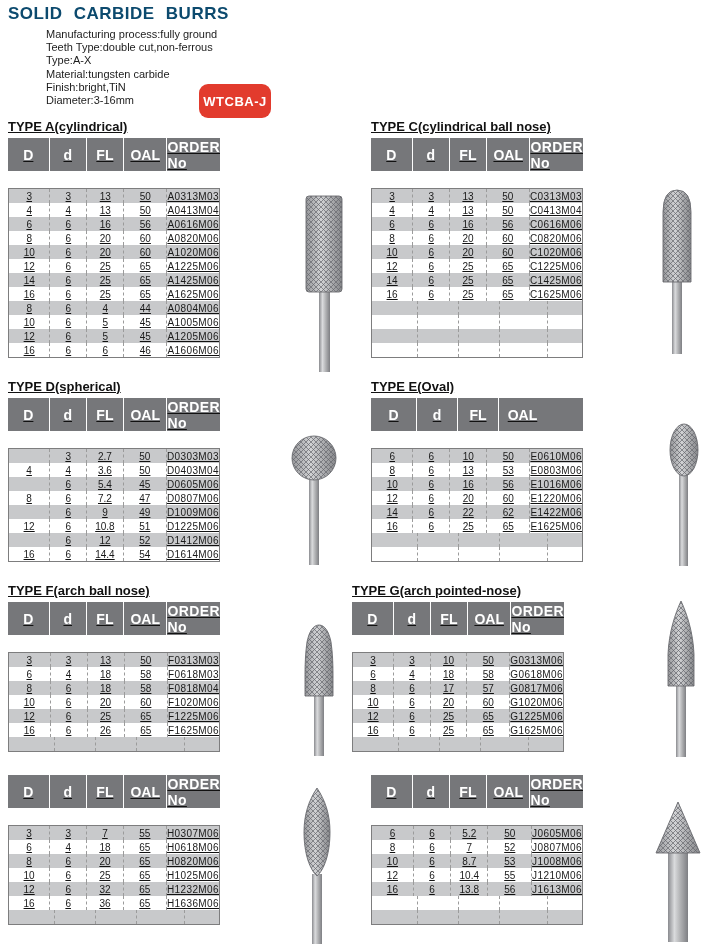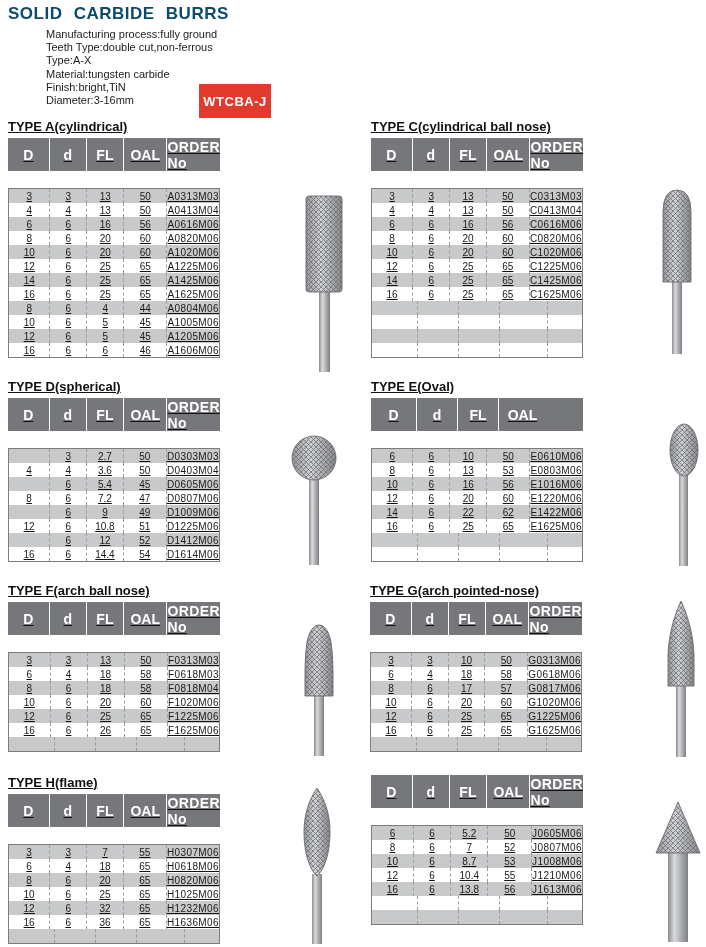--- a/index.html
+++ b/index.html
@@ -8,26 +8,26 @@
     --border:#7d7d7e;
     --dash:#9b9b9b;
   }
   *{box-sizing:border-box;margin:0;padding:0}
   body{background:#fff;font-family:"Liberation Sans",sans-serif;}
   .page{position:relative;width:706px;height:947px;background:#ffffff;overflow:hidden;color:#111;}
 
   .page-title{position:absolute;left:8px;top:4px;font-size:17px;font-weight:bold;letter-spacing:.5px;word-spacing:6px;color:#0c4a6e;}
   .specs{position:absolute;left:10px;top:28px;font-size:11px;line-height:13.2px;color:#1c1c1c;margin-left:36px;}
   .badge{position:absolute;left:199px;top:84px;width:72px;height:34px;background:#e23b2d;color:#fff;
-         font-weight:bold;font-size:13px;display:flex;align-items:center;justify-content:center;letter-spacing:.5px;}
+         font-weight:bold;font-size:13px;display:flex;align-items:center;justify-content:center;letter-spacing:.5px;border-radius:9px;}
 
   .sec{position:absolute;width:212px;text-decoration:underline;}
   .sec-a{left:8px;top:119px}   .sec-c{left:371px;top:119px}
   .sec-d{left:8px;top:379px}   .sec-e{left:371px;top:379px}
-  .sec-f{left:8px;top:583px}   .sec-g{left:370px;top:583px}
+  .sec-f{left:8px;top:583px}   .sec-g{left:352px;top:583px}
   .sec-h{left:8px;top:775px}   .sec-j{left:371px;top:775px}
 
   .sec-title{font-size:13px;font-weight:bold;height:15px;margin-bottom:4px;color:#111;}
   .thead{display:flex;height:33px;background:var(--hdr);}
   .hcell{display:flex;align-items:center;justify-content:center;color:#fff;font-weight:bold;font-size:14px;
          border-left:1px solid #fdfdfd;}
   .hcell.c0{border-left:none}
   .tbody{margin-top:17px;border:1px solid var(--border);background:#fff;}
   .trow{display:flex;height:14px;}
   .trow.alt{background:var(--rowalt);}
@@ -532,21 +532,20 @@
           <div class="tcell c0"></div>
           <div class="tcell c1"></div>
           <div class="tcell c2"></div>
           <div class="tcell c3"></div>
           <div class="tcell c4"></div>
         </div>
       </div>
   </div>
 
   <div class="sec sec-h">
-    <div class="sec-title">TYPE H(flame)</div>
     <div class="thead">
         <div class="hcell c0">D</div>
         <div class="hcell c1">d</div>
         <div class="hcell c2">FL</div>
         <div class="hcell c3">OAL</div>
         <div class="hcell c4">ORDER No</div>
       </div>
     <div class="tbody">
         <div class="trow alt">
           <div class="tcell c0">3</div>

